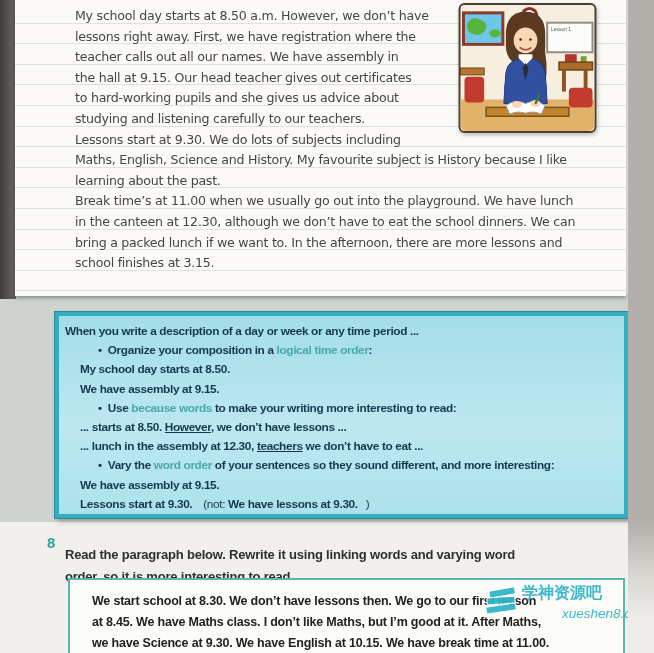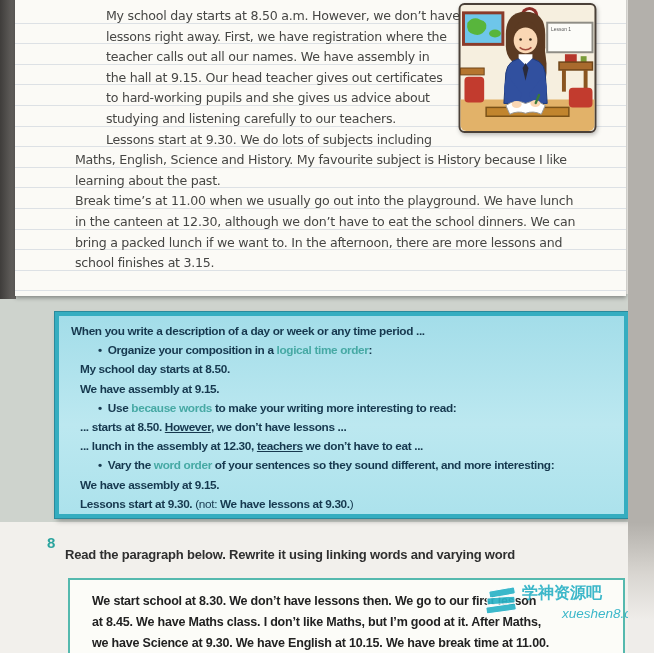--- a/index.html
+++ b/index.html
@@ -22,44 +22,44 @@
     background-image:repeating-linear-gradient(180deg,transparent 0px,transparent 19.6px,rgba(100,125,160,.20) 19.6px,rgba(100,125,160,.20) 20.6px);
     background-position:0 9px;
     box-shadow:0 2px 4px rgba(0,0,0,.35);
   }
   .handwriting{
     position:absolute;left:60px;top:12px;width:552px;
     font-family:"DejaVu Sans",cursive,sans-serif;
     font-size:12.6px;letter-spacing:-0.25px;color:#464644;
   }
   .hw-line{height:20.6px;line-height:20.6px;white-space:nowrap;}
-  .hw-line.narrow{width:388px;margin-left:31px;}
+  .hw-line.narrow{width:388px;}
 
   
   .illustration{position:absolute;left:458px;top:3px;width:139px;height:130px;
     filter:drop-shadow(1px 2px 2px rgba(0,0,0,.25));}
 
   
   .tipbox{
     position:absolute;left:55px;top:312px;width:573px;height:206px;
     box-sizing:border-box;border:4px solid #35adc0;
     background:linear-gradient(180deg,#a3dde9,#bce8f0 55%,#ace2ec);
     box-shadow:0 0 0 1px #2a8a9c,2px 3px 5px rgba(0,0,0,.3);
     padding:6px 8px 0 0;
     color:#16384e;
     font-size:11.8px;font-weight:bold;letter-spacing:-0.35px;
   }
   .tip-row{line-height:19.2px;white-space:nowrap;}
-  .tip-intro{padding-left:12px;}
+  .tip-intro{padding-left:6px;}
   .tip-bullet{padding-left:13px;margin-left:26px;}
   .tip-bullet .dot{margin-right:6px;}
   .tip-example{padding-left:21px;}
   .hl{color:#46a9a4;}
   .ul{text-decoration:underline;}
-  .plain{font-weight:normal;}
+  .plain{font-weight:normal;margin-left:8px;}
 
   
   .ex-number{position:absolute;left:47px;top:534px;color:#2ba49e;
     font-size:15px;font-weight:bold;}
   .ex-instruction{position:absolute;left:65px;top:533px;width:565px;
     color:#2f2f2f;font-size:13px;font-weight:bold;letter-spacing:-0.2px;margin-top:11px;}
   .ex-line{line-height:22px;white-space:nowrap;}
 
   
   .pbox{
@@ -166,20 +166,21 @@
     <div class="tip-row tip-example"><span>... starts at 8.50. </span><span class="ul">However</span><span>, we don’t have lessons ...</span></div>
     <div class="tip-row tip-example"><span>... lunch in the assembly at 12.30, </span><span class="ul">teachers</span><span> we don’t have to eat ...</span></div>
     <div class="tip-row tip-bullet"><span class="dot">•</span><span>Vary the </span><span class="hl">word order</span><span> of your sentences so they sound different, and more interesting:</span></div>
     <div class="tip-row tip-example">We have assembly at 9.15.</div>
     <div class="tip-row tip-example"><span>Lessons start at 9.30.</span><span class="plain"> (not: </span><span>We have lessons at 9.30.</span><span class="plain">)</span></div>
   </div>
 
   <div class="ex-number">8</div>
   <div class="ex-instruction">
     <div class="ex-line">Read the paragraph below. Rewrite it using linking words and varying word</div>
+    <div class="ex-line">order, so it is more interesting to read.</div>
   </div>
 
   <div class="pbox">
     <div class="pbox-line">We start school at 8.30. We don’t have lessons then. We go to our first lesson</div>
     <div class="pbox-line">at 8.45. We have Maths class. I don’t like Maths, but I’m good at it. After Maths,</div>
     <div class="pbox-line">we have Science at 9.30. We have English at 10.15. We have break time at 11.00.</div>
 
   </div>
 
   <div class="watermark">

